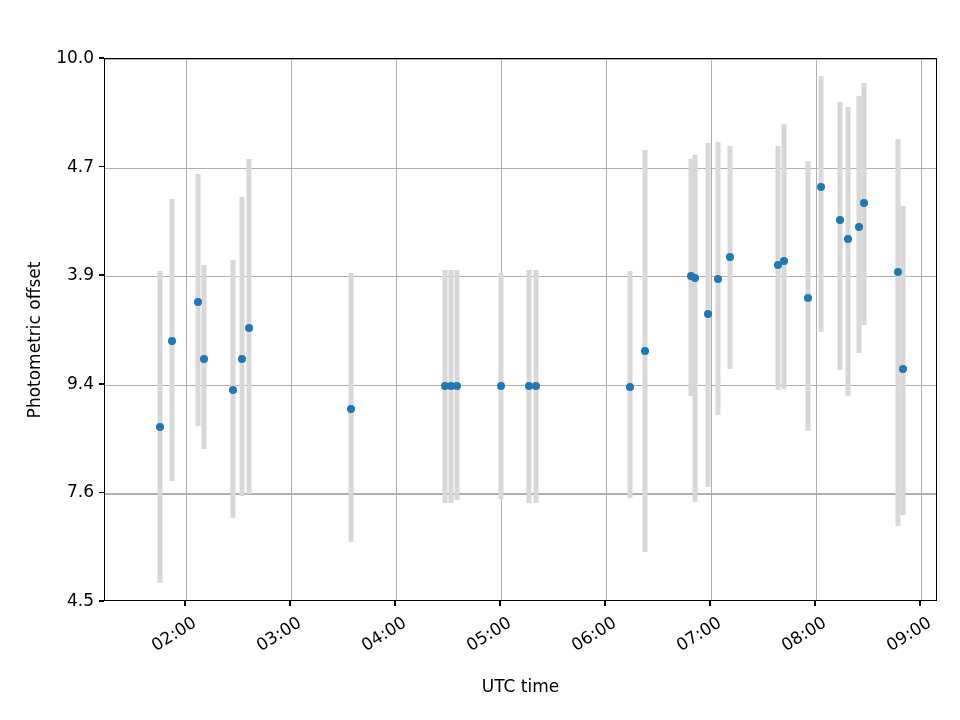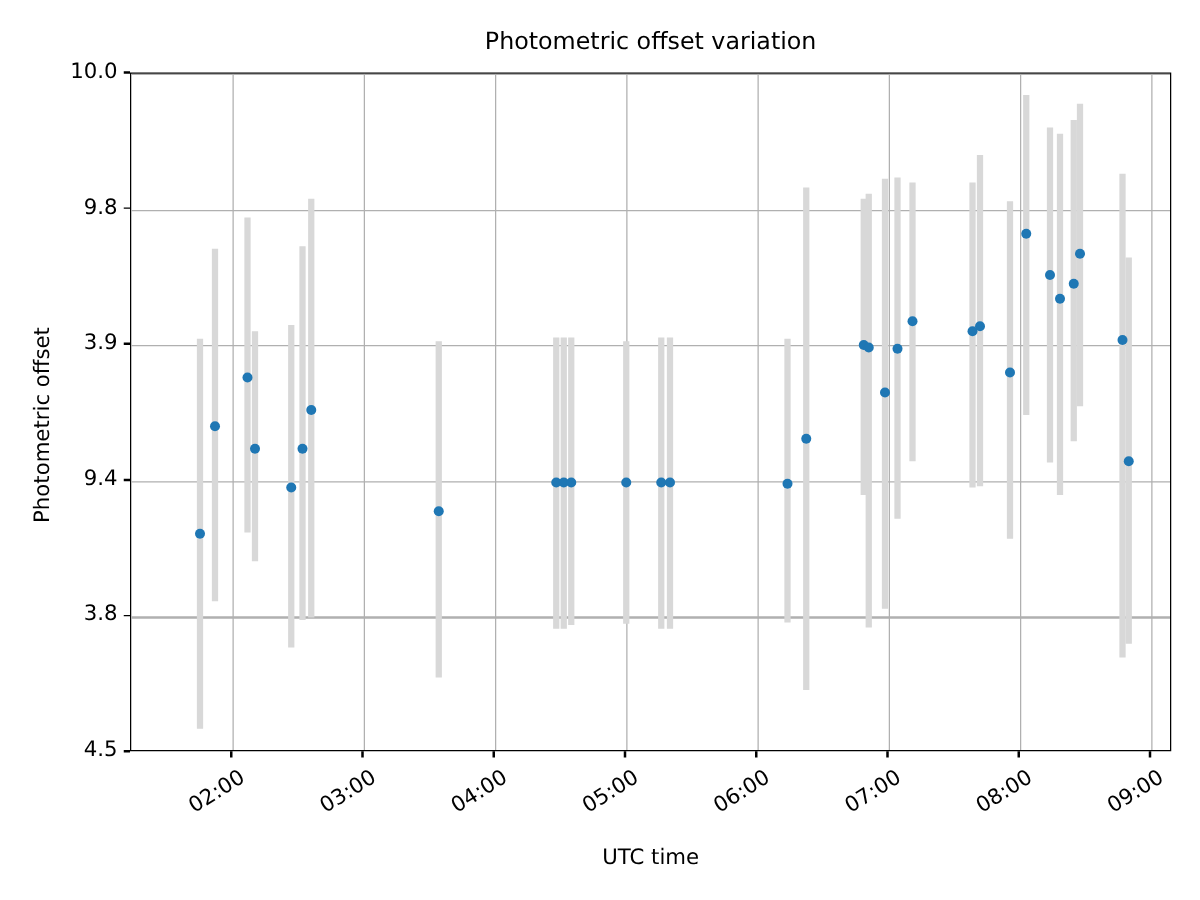--- a/index.html
+++ b/index.html
@@ -59,21 +59,20 @@
     position:absolute;left:-96px;top:330px;width:260px;text-align:center;
     font-size:17px;color:#000;white-space:nowrap;
     transform:rotate(-90deg);transform-origin:center center;
   }
 </style>
 </head>
 <body>
 
 <div id="figure">
 
-  <div id="chart-title">Photometric offset variation</div>
 
   <div id="plot-area">
     <div id="grid-h">
         <div class="gridline-h" style="top: 434.4px;"></div>
         <div class="gridline-h" style="top: 325.8px;"></div>
         <div class="gridline-h" style="top: 217.2px;"></div>
         <div class="gridline-h" style="top: 108.6px;"></div>
         <div class="gridline-h" style="top: 0px;"></div>
       </div>
     <div id="grid-v">
@@ -157,24 +156,24 @@
   <div id="ytick-marks">
       <div class="ytick-mark" style="top: 600.2px;"></div>
       <div class="ytick-mark" style="top: 491.6px;"></div>
       <div class="ytick-mark" style="top: 383px;"></div>
       <div class="ytick-mark" style="top: 274.4px;"></div>
       <div class="ytick-mark" style="top: 165.8px;"></div>
       <div class="ytick-mark" style="top: 57.2px;"></div>
     </div>
   <div id="ytick-labels">
       <div class="ytick-label" style="top: 592px;">4.5</div>
-      <div class="ytick-label" style="top: 483.4px;">3.8</div>
+      <div class="ytick-label" style="top: 483.4px;">7.6</div>
       <div class="ytick-label" style="top: 374.8px;">9.4</div>
       <div class="ytick-label" style="top: 266.2px;">3.9</div>
-      <div class="ytick-label" style="top: 157.6px;">9.8</div>
+      <div class="ytick-label" style="top: 157.6px;">4.7</div>
       <div class="ytick-label" style="top: 49px;">10.0</div>
     </div>
   <div id="xtick-marks">
       <div class="xtick-mark" style="left: 184.084px;"></div>
       <div class="xtick-mark" style="left: 289.128px;"></div>
       <div class="xtick-mark" style="left: 394.172px;"></div>
       <div class="xtick-mark" style="left: 499.216px;"></div>
       <div class="xtick-mark" style="left: 604.261px;"></div>
       <div class="xtick-mark" style="left: 709.305px;"></div>
       <div class="xtick-mark" style="left: 814.349px;"></div>

